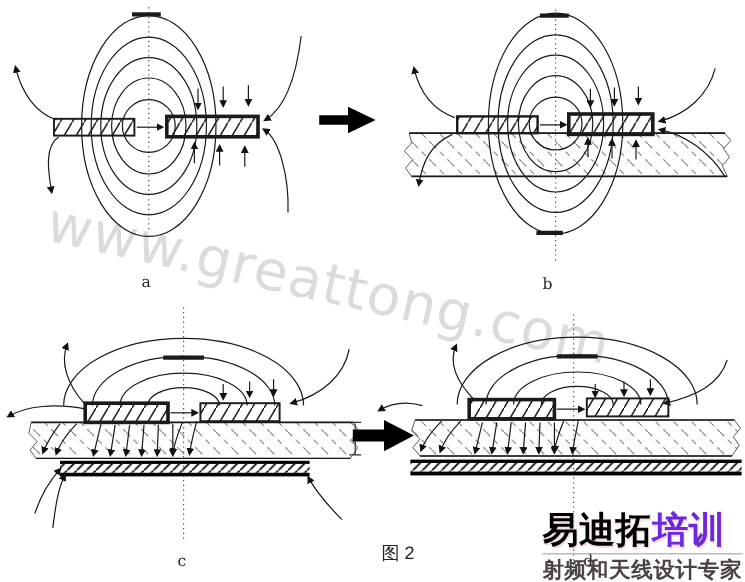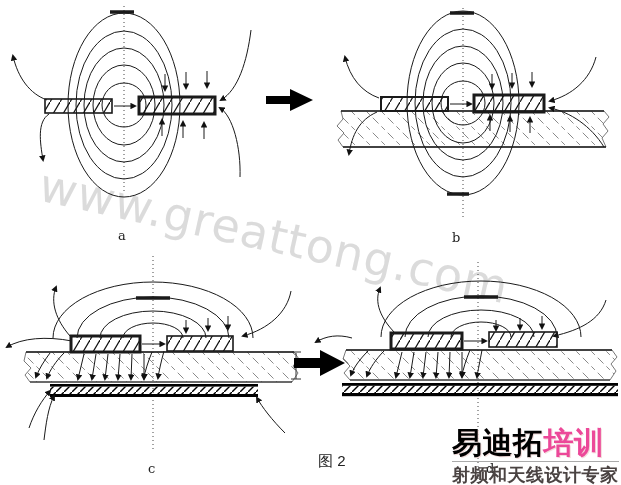--- a/index.html
+++ b/index.html
@@ -10,21 +10,21 @@
              white-space:nowrap;z-index:0;font-family:"DejaVu Sans",sans-serif;}
   svg.diagram{position:absolute;left:0;top:0;z-index:1;}
   .fig-label{position:absolute;z-index:2;font-family:"DejaVu Serif",serif;
              font-size:13px;color:#222;}
   .caption{position:absolute;left:318px;top:452px;z-index:2;font-size:15px;color:#222;
            font-family:Liberation Sans, sans-serif;}
   .logo{position:absolute;left:452px;top:427px;z-index:3;}
   .brand{font-size:30px;font-weight:bold;line-height:1.05;letter-spacing:.5px;
          text-shadow:1px 1px 0 #f3dcdb;white-space:nowrap;}
   .brand .p1{color:#000000;}
-  .brand .p2{color:#ec4899;}
+  .brand .p2{color:#6d28d9;}
   .tagline{font-size:18px;font-weight:bold;color:#4a4342;letter-spacing:.5px;
            border-top:1px solid #aaa;margin-top:2px;padding-top:1px;white-space:nowrap;}
   .label-d{z-index:2;}
 </style>
 </head>
 <body>
 
 <div class="canvas">
 
   <div class="watermark">www.greattong.com</div>

